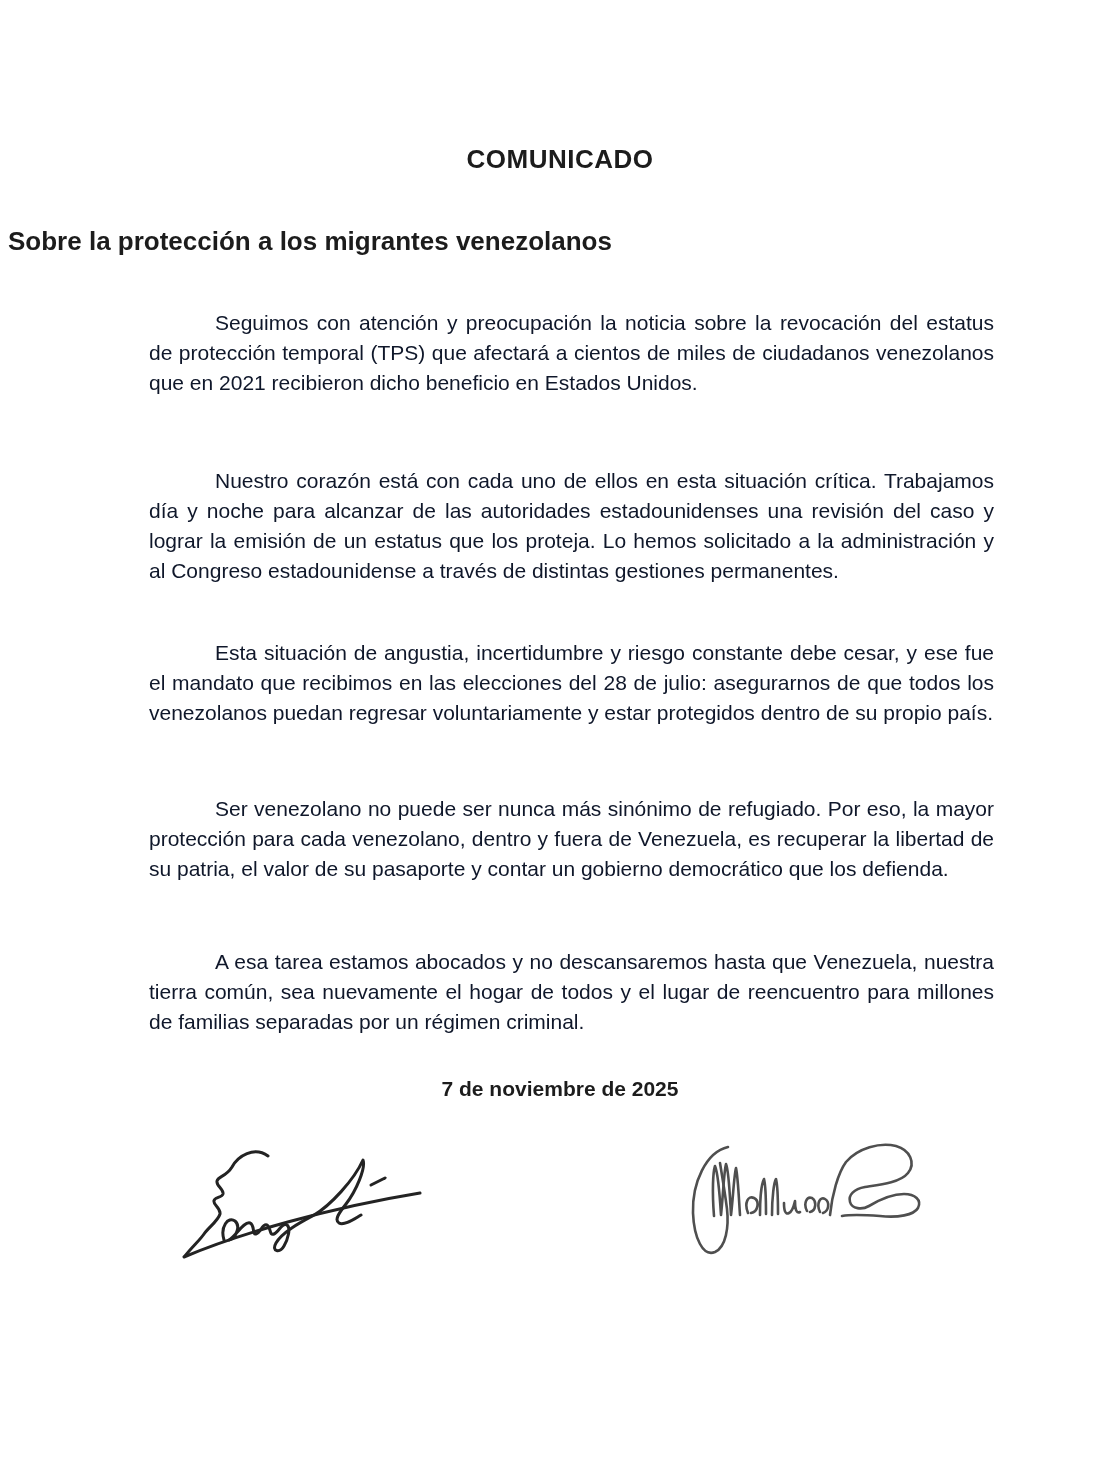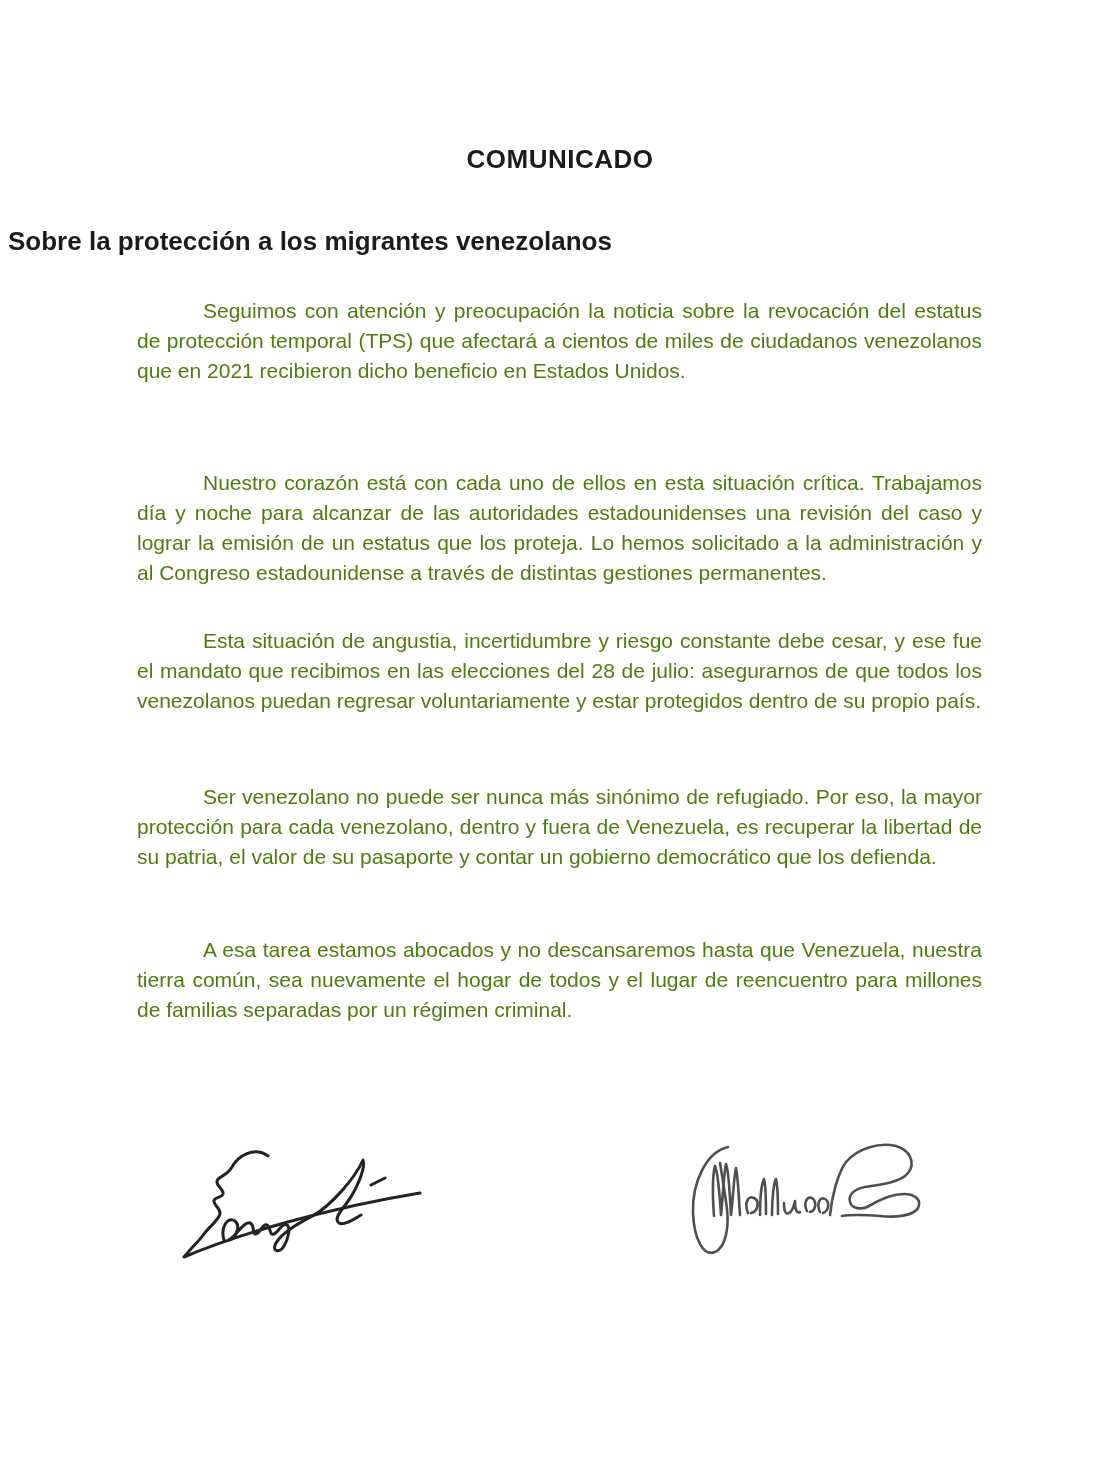--- a/index.html
+++ b/index.html
@@ -34,29 +34,29 @@
     width: 100%;
     margin: 8px;
     text-align: left;
     font-size: 26px;
     font-weight: 700;
   }
   .para {
     position: absolute;
     left: 137px;
     width: 845px;
-    margin: 0;
+    margin: 12px;
     font-size: 21px;
     line-height: 30px;
     text-align: justify;
     text-indent: 66px;
-    color: #4d7c0f;
+    color: #0f172a;
   }
   .p1 { top: 296px; }
-  .p2 { top: 468px; }
+  .p2 { top: 454px; }
   .p3 { top: 626px; }
   .p4 { top: 782px; }
   .p5 { top: 935px; }
   .date-line {
     position: absolute;
     top: 1077px;
     left: 0;
     width: 100%;
     text-align: center;
     font-size: 21px;
@@ -94,20 +94,21 @@
   <h1 class="title">COMUNICADO</h1>
 
   <h2 class="subtitle">Sobre la protección a los migrantes venezolanos</h2>
 
   <p class="para p1">Seguimos con atención y preocupación la noticia sobre la revocación del estatus de protección temporal (TPS) que afectará a cientos de miles de ciudadanos venezolanos que en 2021 recibieron dicho beneficio en Estados Unidos.</p>
   <p class="para p2">Nuestro corazón está con cada uno de ellos en esta situación crítica. Trabajamos día y noche para alcanzar de las autoridades estadounidenses una revisión del caso y lograr la emisión de un estatus que los proteja. Lo hemos solicitado a la administración y al Congreso estadounidense a través de distintas gestiones permanentes.</p>
   <p class="para p3">Esta situación de angustia, incertidumbre y riesgo constante debe cesar, y ese fue el mandato que recibimos en las elecciones del 28 de julio: asegurarnos de que todos los venezolanos puedan regresar voluntariamente y estar protegidos dentro de su propio país.</p>
   <p class="para p4">Ser venezolano no puede ser nunca más sinónimo de refugiado. Por eso, la mayor protección para cada venezolano, dentro y fuera de Venezuela, es recuperar la libertad de su patria, el valor de su pasaporte y contar un gobierno democrático que los defienda.</p>
   <p class="para p5">A esa tarea estamos abocados y no descansaremos hasta que Venezuela, nuestra tierra común, sea nuevamente el hogar de todos y el lugar de reencuentro para millones de familias separadas por un régimen criminal.</p>
 
+  <div class="date-line">7 de noviembre de 2025</div>
 
   <svg class="sig sig-left" viewBox="0 0 300 135" aria-hidden="true">
     <path d="M110,20 C96,10 80,20 74,31 C68,41 60,40 59,45 C58,50 66,53 65,58 C64,62 56,61 56,65 C55,69 63,72 62,78 C60,85 50,92 46,98 C42,104 33,112 27,120"></path>
     <path d="M26,121 C80,98 170,72 262,57"></path>
     <path d="M66,104 C62,91 70,80 77,85 C83,90 78,102 71,104 C77,101 86,85 92,87 C97,89 94,99 98,98 C103,97 104,87 109,89 C113,91 111,100 116,98 C121,96 124,86 129,89 C133,92 130,103 126,110 C122,117 113,116 118,107 C124,96 143,86 156,79 C172,70 196,44 205,24 C208,32 198,55 188,68 C181,77 176,84 181,87 C186,90 196,83 203,79"></path>
     <path d="M213,49 L227,42"></path>
   </svg>
 
   <svg class="sig sig-right" viewBox="0 0 280 130" aria-hidden="true">
     <path d="M58,12 C36,17 22,48 23,78 C24,103 33,122 45,117 C56,112 59,92 57,74 C55,58 52,40 50,28"></path>

